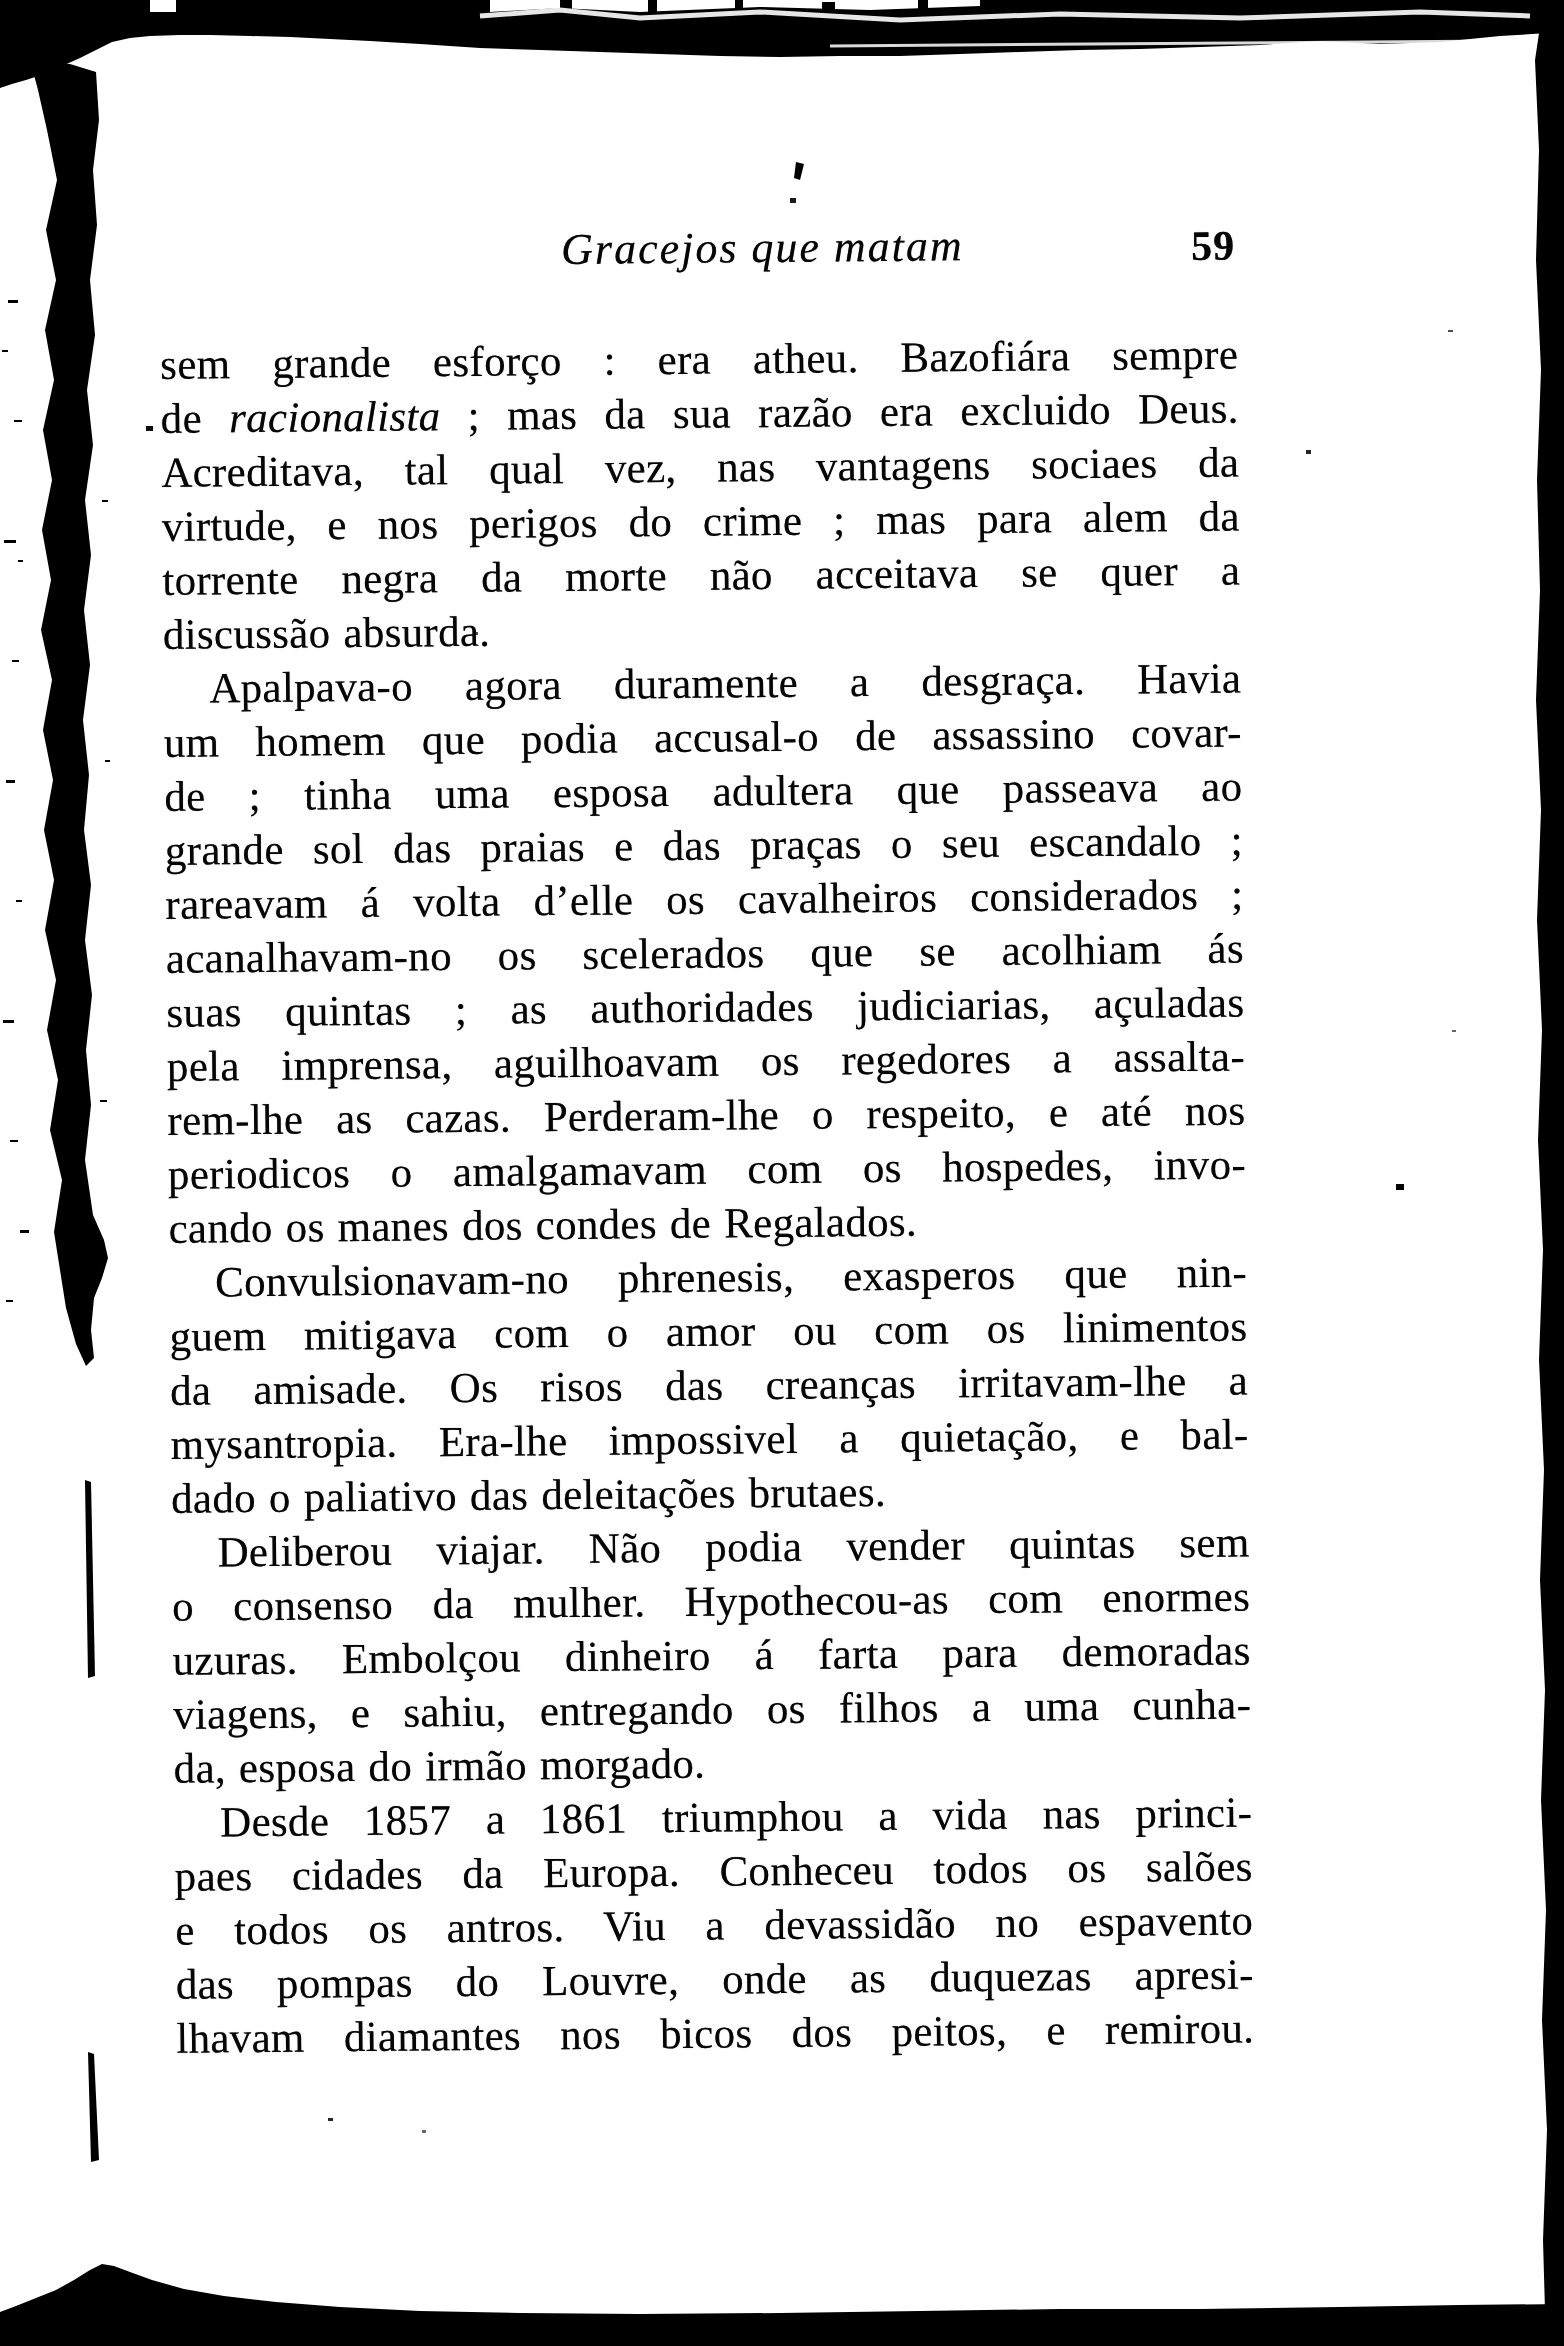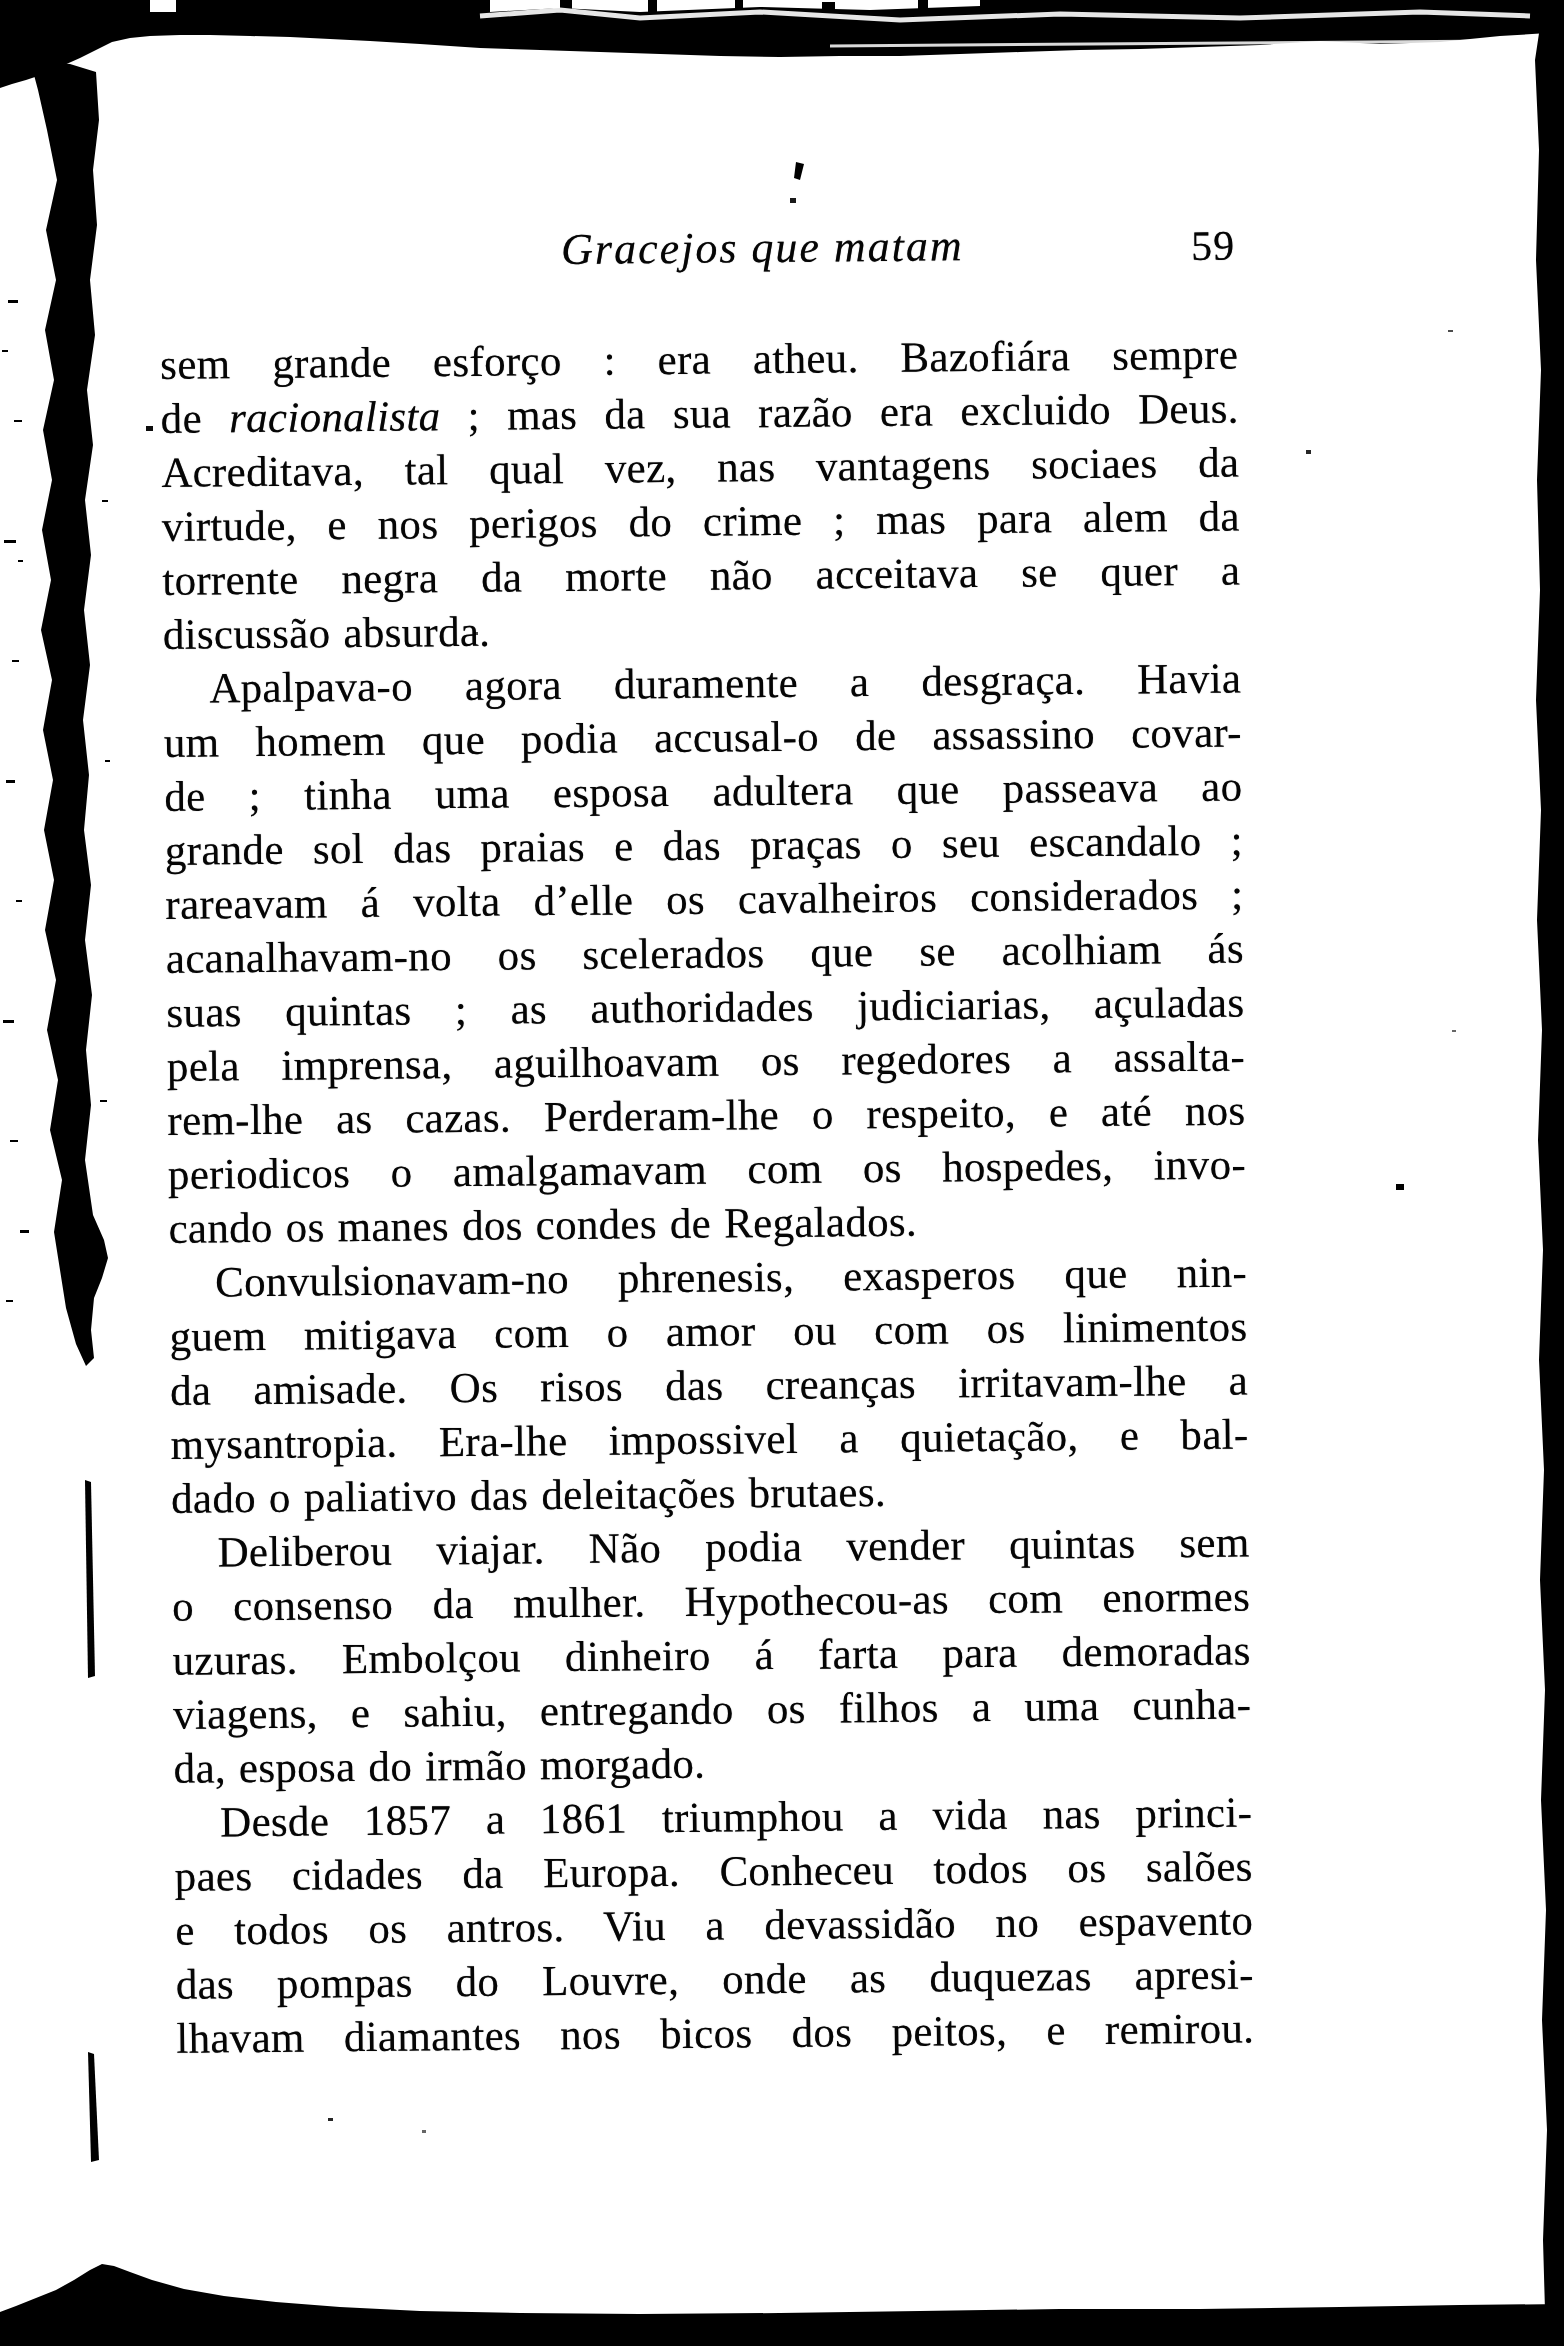--- a/index.html
+++ b/index.html
@@ -20,20 +20,21 @@
   .page-title{
     position:absolute;left:570px;top:222px;
     font-style:italic;font-size:44px;letter-spacing:2px;
     text-shadow:0 0 0.8px rgba(0,0,0,.65);
     white-space:nowrap;
   }
   .page-number{
     position:absolute;left:1200px;top:226px;
     font-size:42px;letter-spacing:1px;
     text-shadow:0 0 0.8px rgba(0,0,0,.65);
+    font-weight:bold;
   }
   .body-text{
     position:absolute;left:168px;top:332px;width:1078px;
     font-size:43px;line-height:54px;
     letter-spacing:0.3px;word-spacing:2px;
     text-shadow:0 0 0.8px rgba(0,0,0,.6);
   }
   .paragraph{margin:0;}
   .line{
     text-align:justify;

